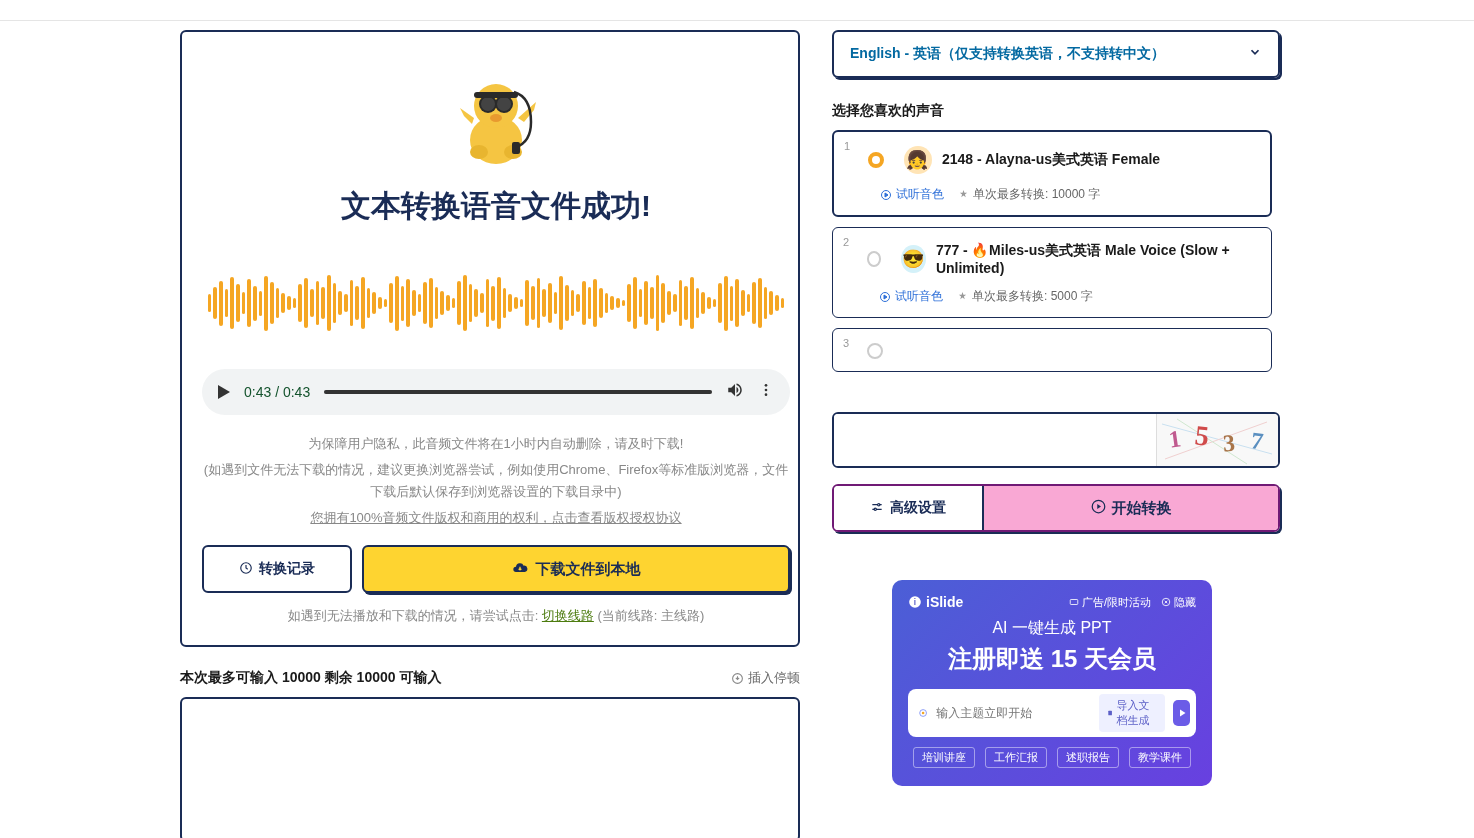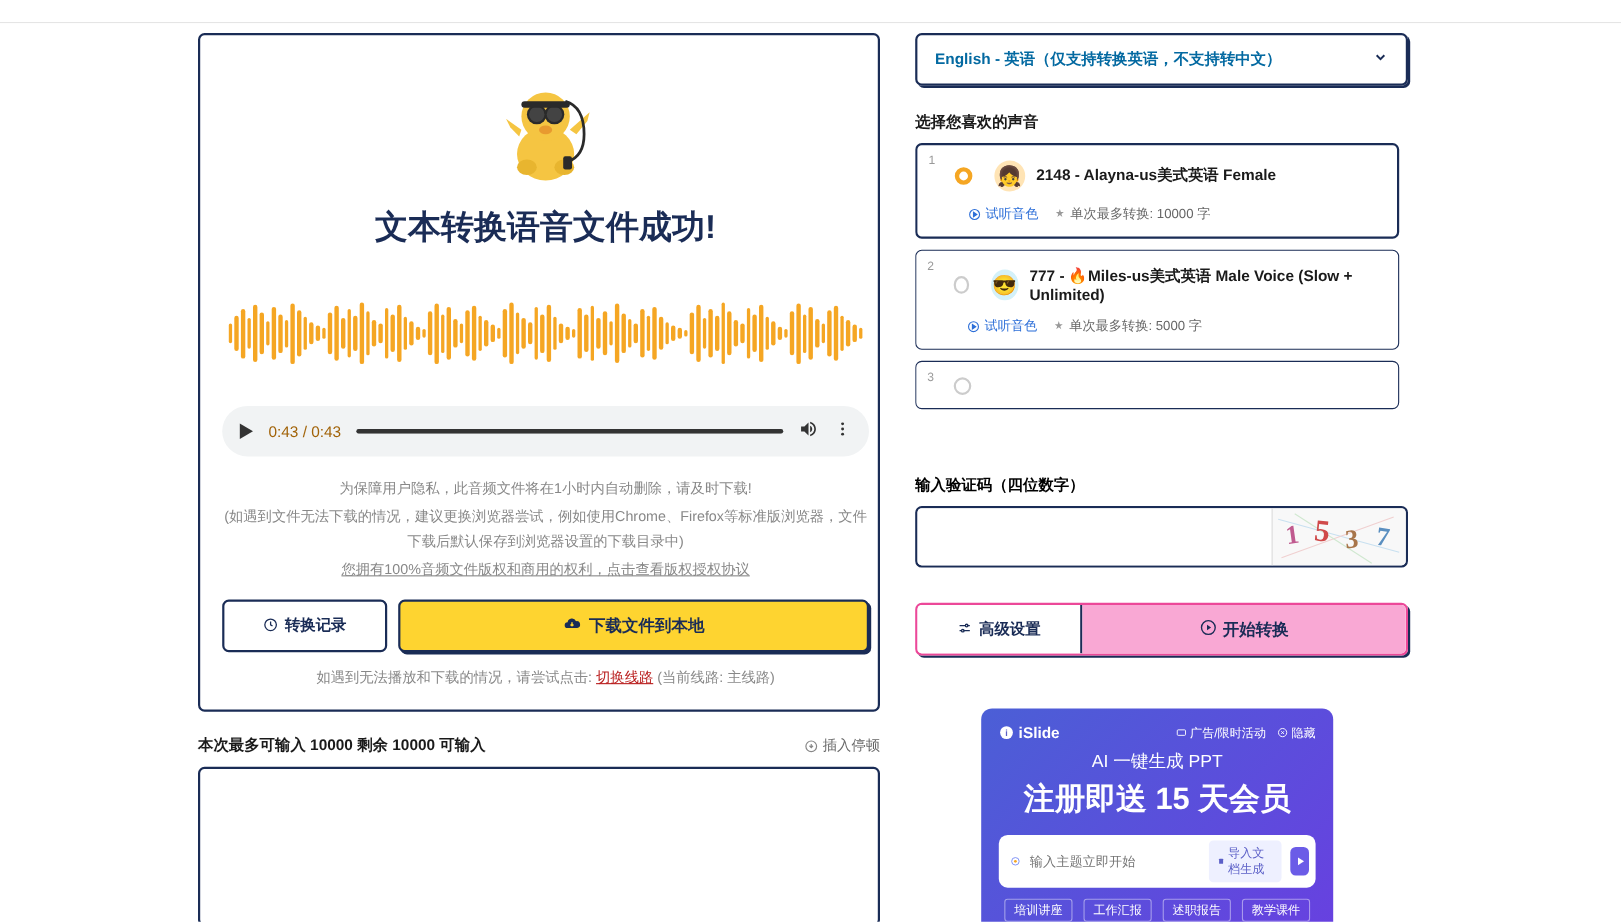--- a/index.html
+++ b/index.html
@@ -8,31 +8,31 @@
 .container{display:flex;padding:30px 180px 0 180px;gap:32px}
 .left-col{width:620px}
 .right-col{width:448px}
 .result-card{border:2px solid #1a2c56;border-radius:6px;padding:30px 8px 20px 20px;position:relative;background:#fff}
 .mascot{width:120px;height:110px;margin:0 auto;display:flex;align-items:center;justify-content:center}
 .success-title{text-align:center;font-size:30px;font-weight:700;color:#1a2c56;margin:14px 0 40px}
 .waveform{height:72px;display:flex;align-items:center;justify-content:center;gap:2px;padding:0 6px;margin-bottom:30px}
 .wave-bar{width:4px;background:#f5a623;border-radius:2px}
 .audio-player{background:#f1f3f4;border-radius:24px;height:46px;display:flex;align-items:center;padding:0 16px;gap:14px;margin-bottom:18px}
 .play-btn{width:0;height:0;border-left:12px solid #333;border-top:7px solid transparent;border-bottom:7px solid transparent;cursor:pointer}
-.time-text{font-size:14px;color:#a16207}
+.time-text{font-size:14px;color:#14532d}
 .progress{flex:1;height:4px;background:#c5c5c5;border-radius:2px;position:relative}
 .progress-fill{position:absolute;left:0;top:0;height:100%;width:100%;background:#333;border-radius:2px}
 .vol-icon,.menu-icon{color:#333;cursor:pointer}
 .notice{text-align:center;font-size:13px;color:#888;line-height:1.7;margin-bottom:4px}
 .notice-link{color:#888;text-decoration:underline;cursor:pointer}
 .btn-row{display:flex;gap:10px;margin-top:16px}
 .btn-history{width:150px;height:48px;border:2px solid #1a2c56;border-radius:6px;background:#fff;display:flex;align-items:center;justify-content:center;gap:6px;font-size:14px;color:#1a2c56;font-weight:600;cursor:pointer}
 .btn-download{flex:1;height:48px;border:2px solid #1a2c56;border-radius:6px;background:#fed430;display:flex;align-items:center;justify-content:center;gap:8px;font-size:15px;font-weight:700;color:#1a2c56;cursor:pointer;box-shadow:2px 2px 0 #1a2c56}
 .route-text{text-align:center;font-size:13px;color:#888;margin-top:14px}
-.route-link{color:#b91c1c;text-decoration:underline;cursor:pointer}
+.route-link{color:#4d7c0f;text-decoration:underline;cursor:pointer}
 .input-info{display:flex;justify-content:space-between;align-items:center;margin-top:22px;font-size:14px;color:#1a1a1a;font-weight:600}
 .insert-pause{display:flex;align-items:center;gap:4px;color:#666;font-weight:400;cursor:pointer;font-size:13px}
 .text-input-box{border:2px solid #1a2c56;border-radius:6px;height:145px;margin-top:10px;background:#fff}
 .section-label{font-size:14px;font-weight:700;color:#1a1a1a;margin-bottom:10px}
 .lang-select{border:2px solid #1a2c56;border-radius:6px;height:48px;display:flex;align-items:center;justify-content:space-between;padding:0 16px;cursor:pointer;box-shadow:2px 2px 0 #1a2c56;margin-bottom:24px}
 .lang-text{font-size:14px;font-weight:700;color:#0369a1}
 .chevron{color:#1a2c56}
 .voice-list{height:282px;overflow-y:auto;position:relative;padding-right:8px}
 .voice-list::-webkit-scrollbar{width:6px}
 .voice-list::-webkit-scrollbar-thumb{background:#bbb;border-radius:3px}
@@ -47,29 +47,29 @@
 .avatar.a1{background:#ffe4b5}
 .avatar.a2{background:#d4f1f9}
 .voice-name{font-size:14px;font-weight:700;color:#1a1a1a}
 .voice-meta{display:flex;align-items:center;gap:14px;margin-top:12px;margin-left:30px;font-size:12px}
 .preview-link{color:#2d6fd8;cursor:pointer;display:flex;align-items:center;gap:4px}
 .limit-text{color:#666;display:flex;align-items:center;gap:4px}
 .captcha-label{font-size:14px;font-weight:700;margin:20px 0 10px}
 .captcha-row{display:flex;gap:0;border:2px solid #1a2c56;border-radius:6px;overflow:hidden;height:56px}
 .captcha-input{flex:1;border:none;outline:none;padding:0 12px;font-size:16px}
 .captcha-img{width:122px;background:#f8f8f8;display:flex;align-items:center;justify-content:center;position:relative;border-left:1px solid #ddd}
-.action-row{display:flex;margin-top:32px;border:2px solid #ec4899;border-radius:6px;overflow:hidden;box-shadow:2px 2px 0 #1a2c56;height:48px}
+.action-row{display:flex;margin-top:16px;border:2px solid #701a75;border-radius:6px;overflow:hidden;box-shadow:2px 2px 0 #1a2c56;height:48px}
 .btn-adv{width:150px;background:#fff;display:flex;align-items:center;justify-content:center;gap:6px;font-size:14px;font-weight:700;color:#1a2c56;cursor:pointer;border-right:2px solid #1a2c56}
 .btn-start{flex:1;background:#f9a8d4;display:flex;align-items:center;justify-content:center;gap:6px;font-size:15px;font-weight:700;color:#1a2c56;cursor:pointer}
 .ad-card{margin-top:48px;margin-left:60px;width:320px;background:linear-gradient(135deg,#4b5fd6,#6840e0);border-radius:10px;padding:14px 16px 18px;color:#fff;position:relative}
 .ad-top{display:flex;justify-content:space-between;align-items:center;font-size:11px;margin-bottom:8px}
 .ad-brand{display:flex;align-items:center;gap:4px;font-weight:700;font-size:14px}
 .ad-tag{display:flex;align-items:center;gap:10px}
 .ad-title{text-align:center;font-size:16px;font-weight:400;margin:4px 0}
-.ad-sub{text-align:center;font-size:28px;font-weight:700;margin-bottom:14px}
+.ad-sub{text-align:center;font-size:24px;font-weight:700;margin-bottom:14px}
 .ad-input-row{background:#fff;border-radius:8px;height:48px;display:flex;align-items:center;padding:0 6px 0 10px;gap:8px}
 .ad-input-row input{flex:1;border:none;outline:none;font-size:12px;color:#666}
 .ad-chip{background:#eef0ff;color:#5b5fc7;font-size:11px;padding:4px 8px;border-radius:4px;display:flex;align-items:center;gap:3px}
 .ad-go{width:26px;height:26px;background:#6b5ce7;border-radius:5px;display:flex;align-items:center;justify-content:center;color:#fff}
 .ad-tabs{display:flex;justify-content:space-around;margin-top:10px;font-size:11px}
 .ad-tabs span{border:1px solid rgba(255,255,255,.45);padding:2px 8px;border-radius:3px}
 .captcha-digits{position:absolute;font-family:serif;font-weight:700}
 </style>
 </head>
 <body>
@@ -297,21 +297,20 @@
           </div>
         </div>
         <div class="voice-card">
           <span class="voice-num">3</span>
           <div class="voice-head">
             <span class="voice-radio off"></span>
           </div>
         </div>
       </div>
 
-    <div class="captcha-label">输入验证码（四位数字）</div>
     <div class="captcha-row">
       <input class="captcha-input" style="">
       <div class="captcha-img">
         <svg width="122" height="52" style="position:absolute;inset:0">
           <line x1="5" y1="10" x2="115" y2="40" stroke="#c8e0f0" stroke-width="1"></line>
           <line x1="8" y1="45" x2="110" y2="8" stroke="#f0d0d0" stroke-width="1"></line>
           <line x1="20" y1="5" x2="90" y2="50" stroke="#d0e8d0" stroke-width="1"></line>
         </svg>
         <span class="captcha-digits" style="left:12px;top:12px;color:#c05a8f;font-size:24px;transform:rotate(-8deg)">1</span>
         <span class="captcha-digits" style="left:38px;top:6px;color:#d04a4a;font-size:28px;transform:rotate(6deg)">5</span>

